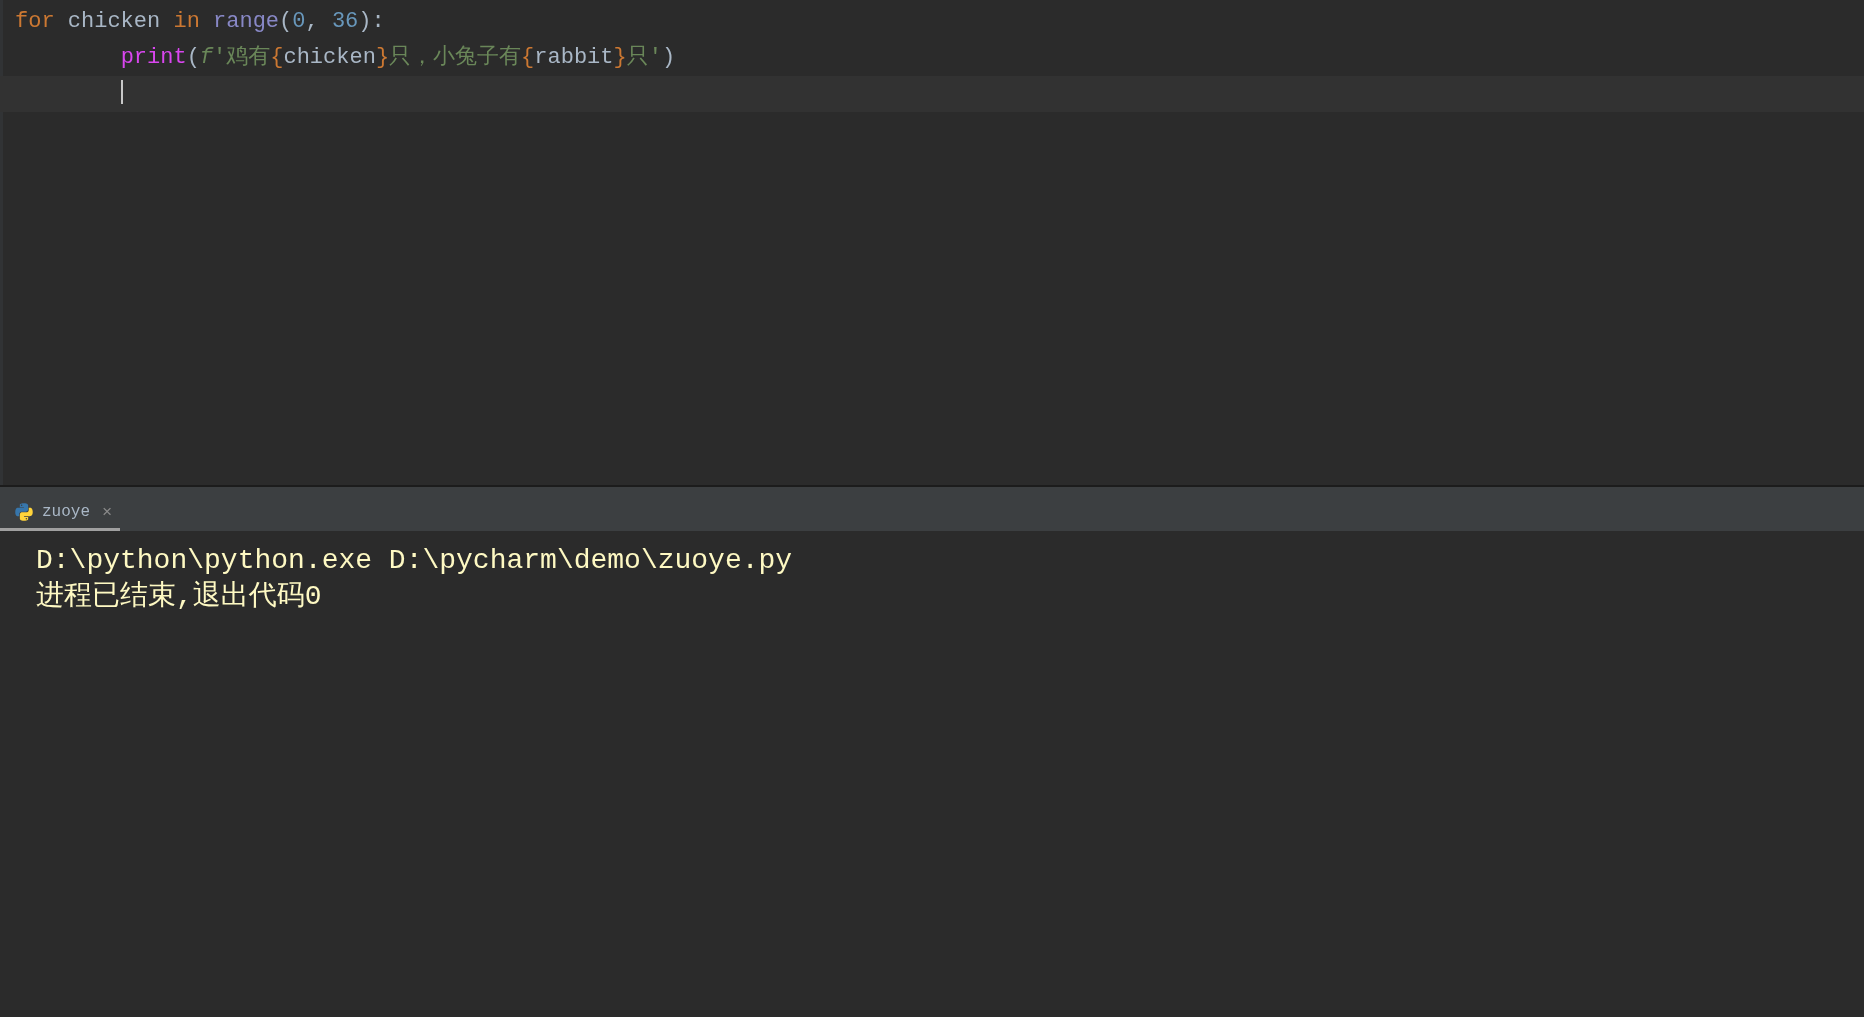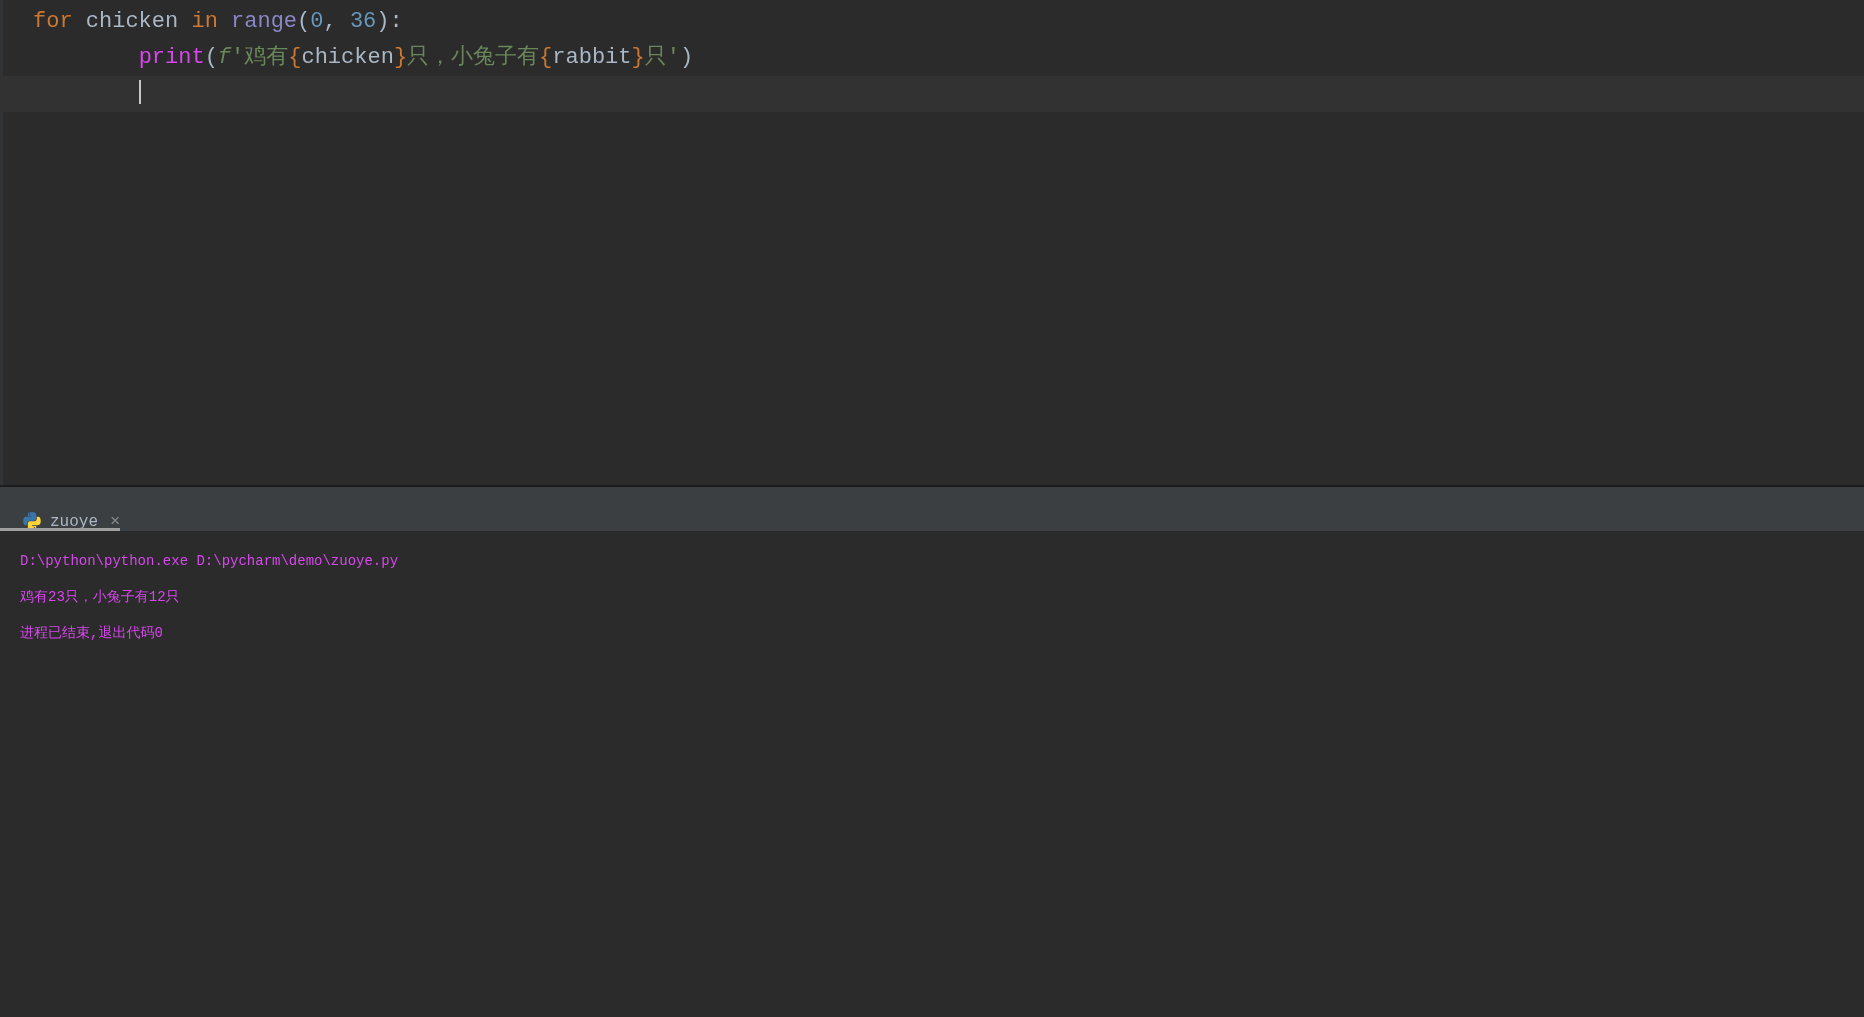--- a/index.html
+++ b/index.html
@@ -21,21 +21,21 @@
       flex: 0 0 485px;
       background: #2b2b2b;
       padding-top: 4px;
       position: relative;
       overflow: hidden;
     }
     .code-line {
       font-size: 22px;
       line-height: 36px;
       white-space: pre;
-      padding-left: 33px;
+      padding-left: 15px;
       font-family: 'Consolas', 'Monaco', 'Courier New', monospace;
     }
     .cursor-line {
       background: #323232;
       position: relative;
     }
     .cursor {
       display: inline-block;
       width: 2px;
       height: 24px;
@@ -81,47 +81,47 @@
     }
     .close-x {
       color: #8a8a8a;
       font-size: 17px;
       margin-left: 4px;
       cursor: pointer;
     }
     .console-output {
       flex: 1;
       background: #2b2b2b;
-      padding: 12px 20px;
-      font-size: 14px;
+      padding: 12px 36px;
+      font-size: 28px;
       line-height: 36px;
-      color: #d946ef;
+      color: #fef9c3;
       font-family: 'Consolas', 'Monaco', 'Courier New', monospace;
       white-space: pre;
     }
     .tab-underline-marker {
       position: absolute;
       bottom: 0;
       left: 0;
       width: 120px;
       height: 3px;
       background: #a0a0a0;
     }
     .console-tab-wrap {
       position: relative;
       width: 100%;
       height: 44px;
       background: #3c3f41;
     }
     .console-tab-inner {
       position: absolute;
-      left: 12px;
+      left: 4px;
       bottom: 0;
       display: flex;
-      align-items: flex-end;
+      align-items: center;
       height: 38px;
       padding: 0 10px;
       gap: 8px;
       background: #3c3f41;
     }
   </style>
 </head>
 <body>
 
 <div class="editor-area">
@@ -143,14 +143,14 @@
     <div class="console-tab-inner">
       <svg class="python-icon" viewBox="0 0 32 32">
         <path fill="#3776ab" d="M15.8 2c-7 0-6.5 3-6.5 3v3.2h6.6v1H6.6S2 8.6 2 15.8s4 7 4 7h2.4v-3.4s-.1-4 3.9-4h6.6s3.7.1 3.7-3.6V5.5S23.1 2 15.8 2zm-3.6 2.1c.7 0 1.2.5 1.2 1.2s-.5 1.2-1.2 1.2-1.2-.5-1.2-1.2.5-1.2 1.2-1.2z"></path>
         <path fill="#ffd43b" d="M16.2 30c7 0 6.5-3 6.5-3v-3.2h-6.6v-1h9.3s4.6.6 4.6-6.6-4-7-4-7h-2.4v3.4s.1 4-3.9 4h-6.6s-3.7-.1-3.7 3.6v6.3S8.9 30 16.2 30zm3.6-2.1c-.7 0-1.2-.5-1.2-1.2s.5-1.2 1.2-1.2 1.2.5 1.2 1.2-.5 1.2-1.2 1.2z"></path>
       </svg>
       <span>zuoye</span>
       <span class="close-x">×</span>
     </div>
     <div class="tab-underline-marker"></div>
   </div>
-  <div class="console-output"><div>D:\python\python.exe D:\pycharm\demo\zuoye.py</div><div>鸡有23只，小兔子有12只</div><div></div><div>进程已结束,退出代码0</div></div>
+  <div class="console-output"><div>D:\python\python.exe D:\pycharm\demo\zuoye.py</div><div></div><div>进程已结束,退出代码0</div></div>
 </div>
 
 </body></html>

